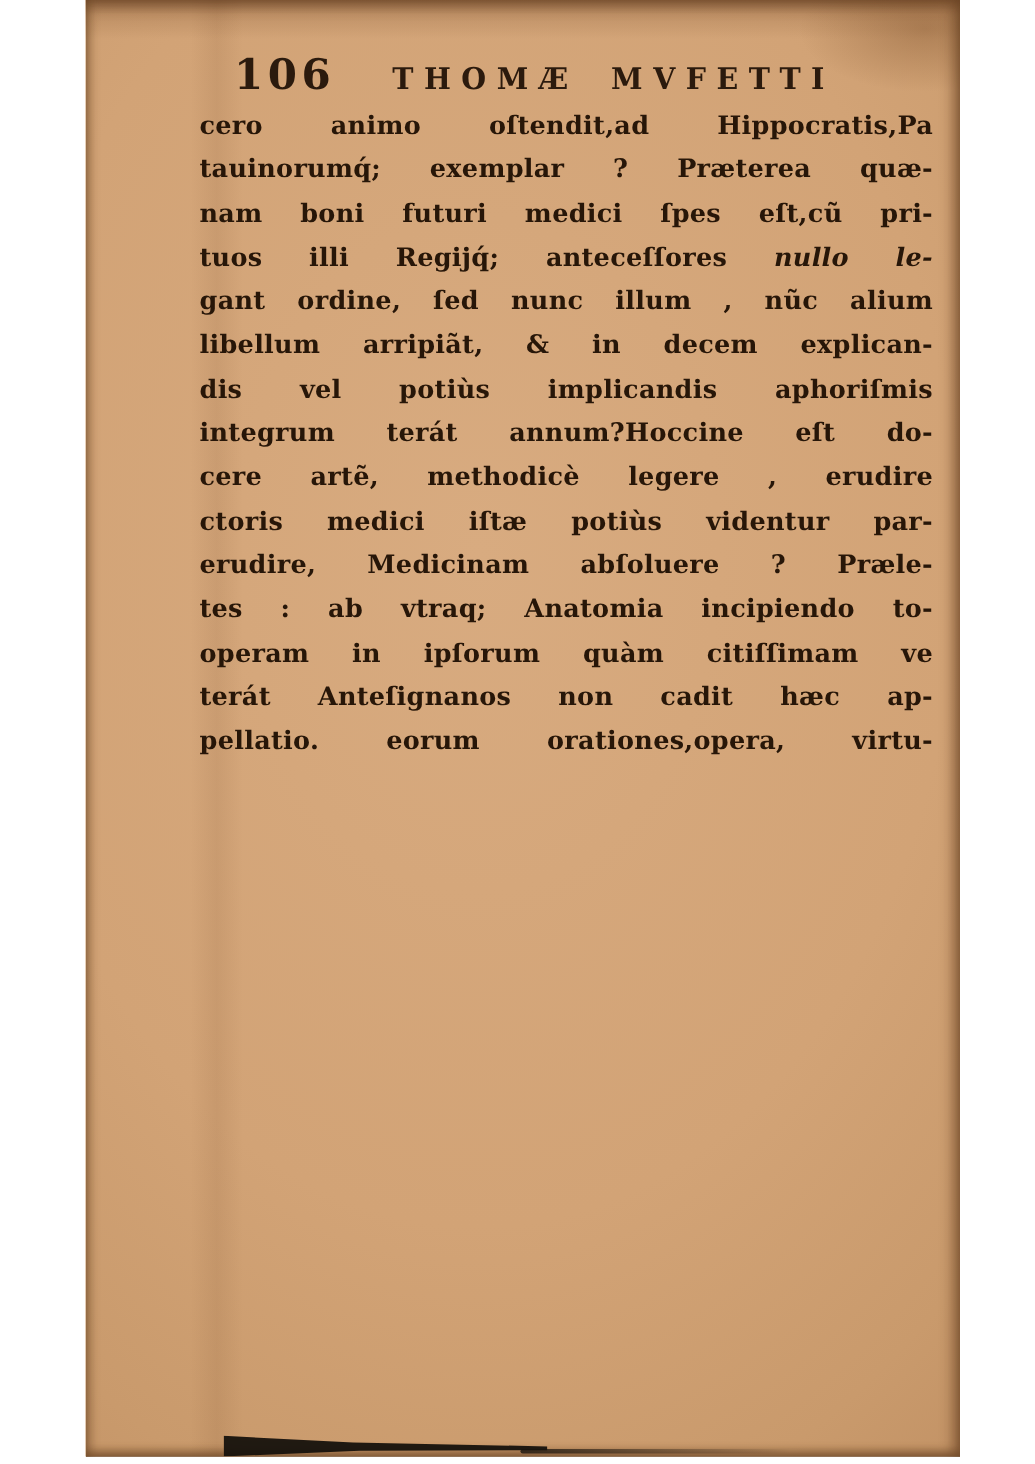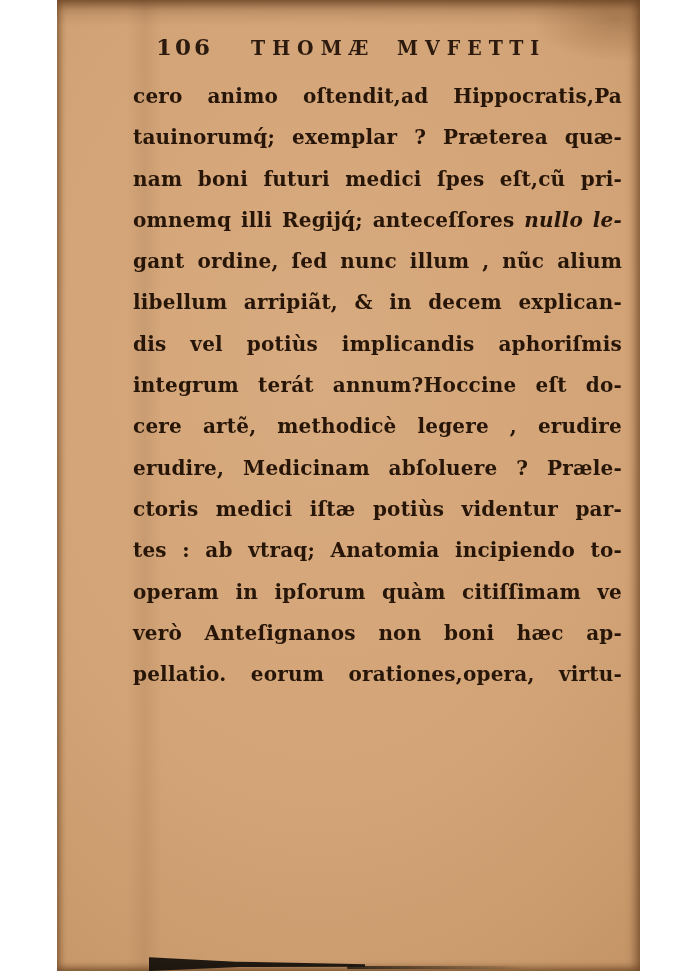--- a/index.html
+++ b/index.html
@@ -27,39 +27,38 @@
       inset 0 6px 8px rgba(80,48,22,.30);
   }
   
   .header{
     position:absolute;left:0;top:33px;width:100%;
     display:flex;align-items:baseline;
     color:#2b1a0d;
   }
   .pagenum{
     margin-left:99px;
-    font-size:23px;font-weight:bold;letter-spacing:3px;
+    font-size:28px;font-weight:bold;letter-spacing:3px;
   }
   .running-title{
     margin-left:38px;
     font-size:19px;font-weight:bold;
     letter-spacing:7px;word-spacing:8px;
     transform:scaleY(1.05);
   }
   
   .textblock{
     position:absolute;left:76px;top:70px;width:489px;
     color:#271608;
   }
   .line{
-    font-size:20px;font-weight:bold;line-height:29.3px;
+    font-size:17px;font-weight:bold;line-height:29.3px;
     text-align:justify;text-align-last:justify;
     white-space:normal;
     letter-spacing:.2px;
-    margin-top:12px;
   }
   .seg.italic{font-style:italic;font-weight:bold;}
   
   .bottom-mark{
     position:absolute;left:92px;top:956px;width:216px;height:15px;
     background:#16120d;
     clip-path:polygon(0 8%, 40% 38%, 100% 55%, 100% 72%, 42% 74%, 0 100%);
     opacity:.95;
   }
   .bottom-thin-line{
@@ -75,30 +74,30 @@
 
   <div class="header">
     <span class="pagenum">106</span>
     <span class="running-title">THOMÆ MVFETTI</span>
   </div>
 
   <div class="textblock" id="textblock">
       <div class="line"><span class="seg">cero animo oſtendit,ad Hippocratis,Pa</span></div>
       <div class="line"><span class="seg">tauinorumq́; exemplar ? Præterea quæ-</span></div>
       <div class="line"><span class="seg">nam boni futuri medici ſpes eſt,cũ pri-</span></div>
-      <div class="line"><span class="seg">omnemq illi Regijq́; anteceſſores </span><span class="seg italic">nullo le-</span></div>
+      <div class="line"><span class="seg">tuos illi Regijq́; anteceſſores </span><span class="seg italic">nullo le-</span></div>
       <div class="line"><span class="seg">gant ordine, ſed nunc illum , nũc alium</span></div>
       <div class="line"><span class="seg">libellum arripiãt, &amp; in decem explican-</span></div>
       <div class="line"><span class="seg">dis vel potiùs implicandis aphoriſmis</span></div>
       <div class="line"><span class="seg">integrum terát annum?Hoccine eſt do-</span></div>
       <div class="line"><span class="seg">cere artẽ, methodicè legere , erudire</span></div>
+      <div class="line"><span class="seg">ctoris medici iſtæ potiùs videntur par-</span></div>
       <div class="line"><span class="seg">erudire, Medicinam abſoluere ? Præle-</span></div>
-      <div class="line"><span class="seg">ctoris medici iſtæ potiùs videntur par-</span></div>
       <div class="line"><span class="seg">tes : ab vtraq; Anatomia incipiendo to-</span></div>
       <div class="line"><span class="seg">operam in ipſorum quàm citiſſimam ve</span></div>
-      <div class="line"><span class="seg">verò Anteſignanos non boni hæc ap-</span></div>
+      <div class="line"><span class="seg">terát Anteſignanos non cadit hæc ap-</span></div>
       <div class="line"><span class="seg">pellatio. eorum orationes,opera, virtu-</span></div>
     </div>
 
   <div class="bottom-mark"></div>
   <div class="bottom-thin-line"></div>
 
 </div>
 
 </body></html>

